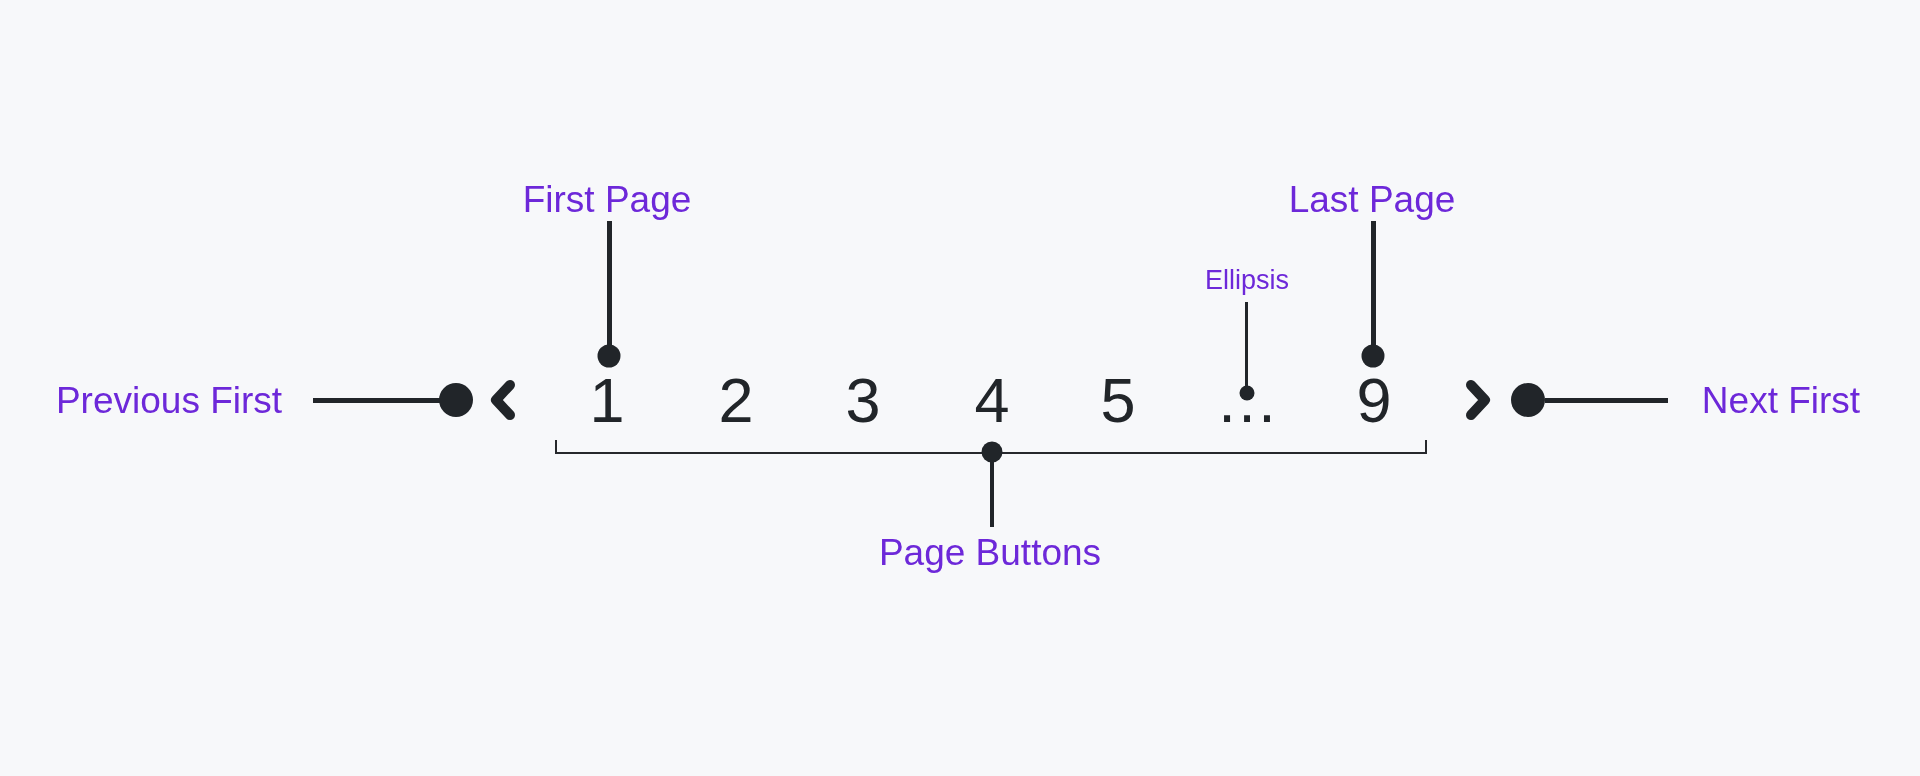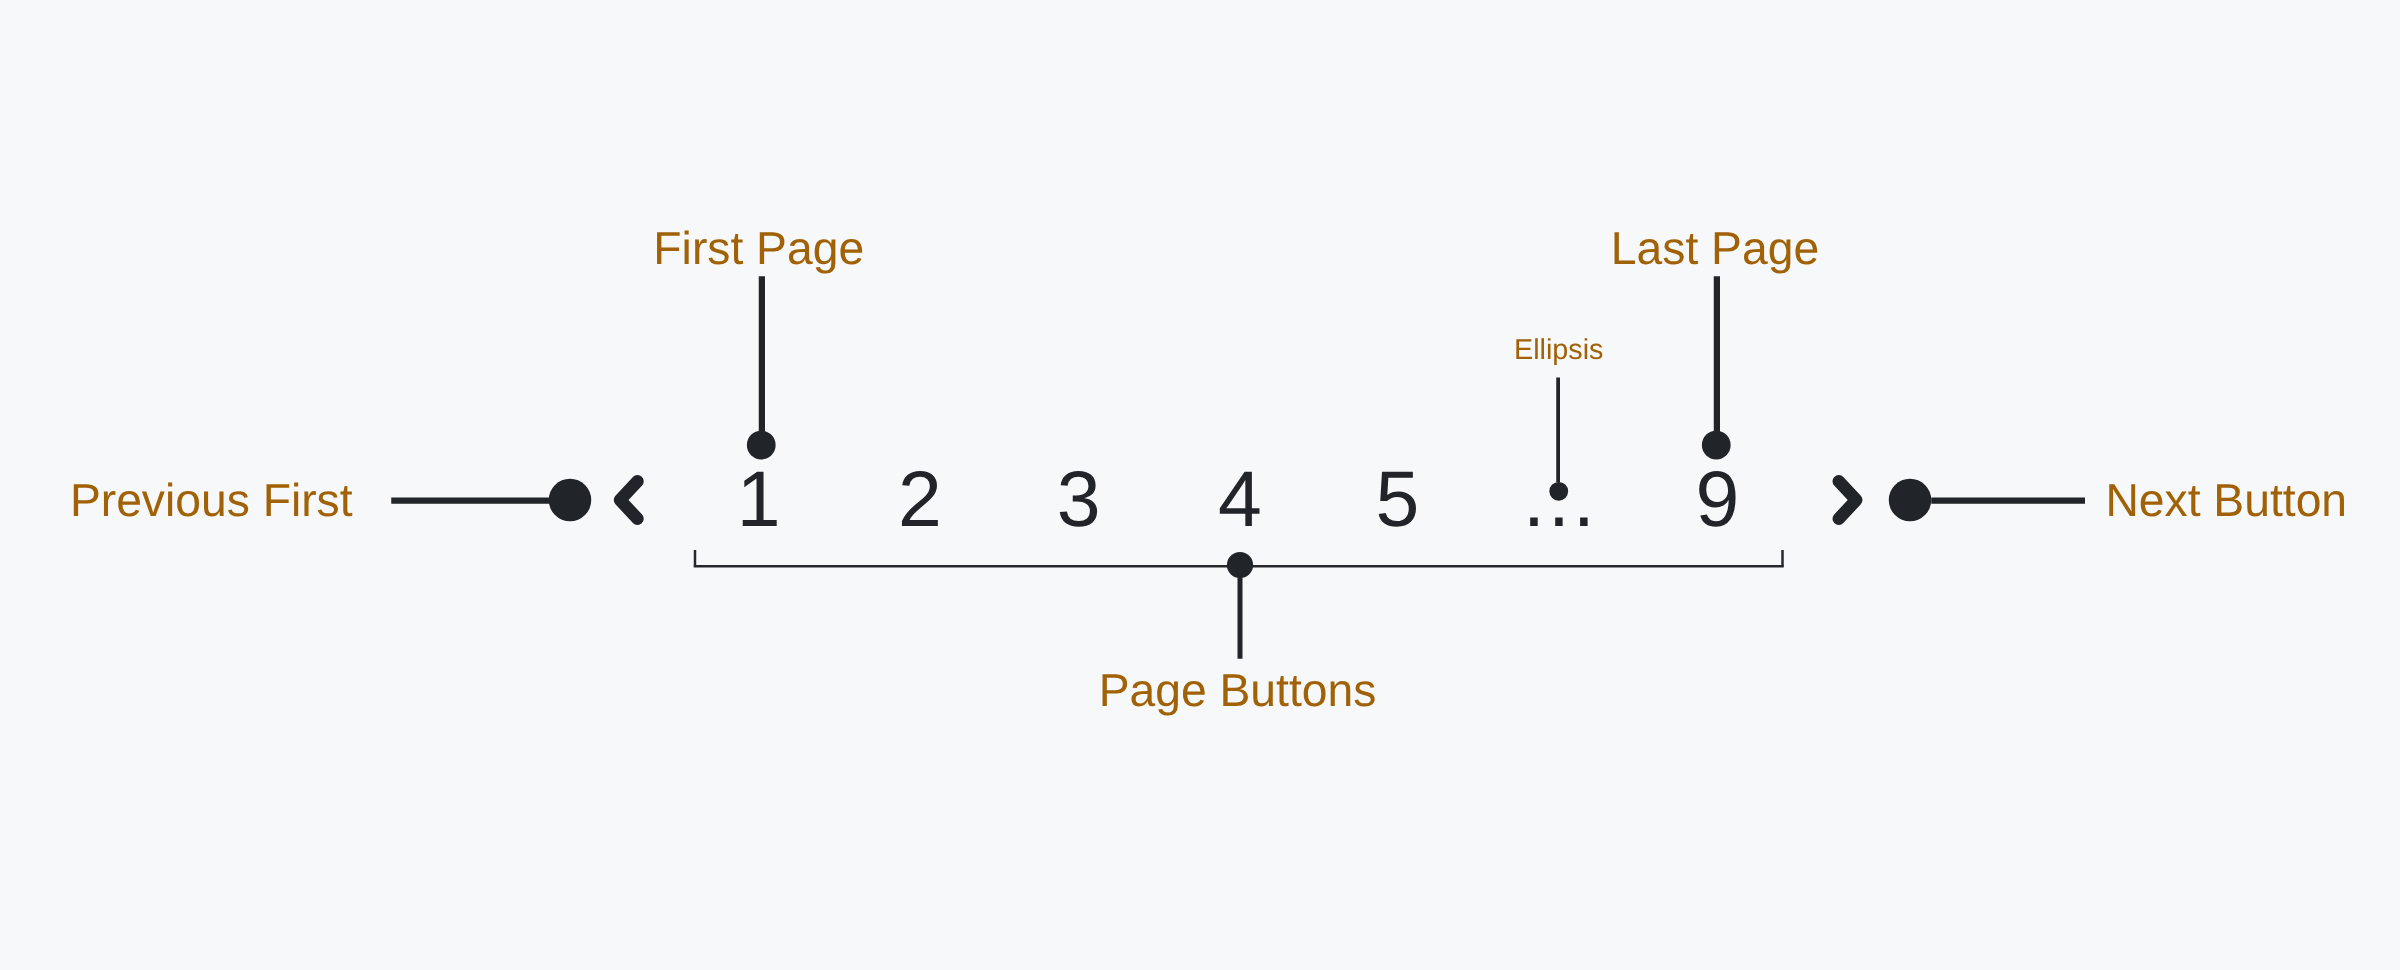--- a/index.html
+++ b/index.html
@@ -15,24 +15,24 @@
     font-family: "Liberation Sans", sans-serif;
     color: #212529;
     overflow: hidden;
   }
   .lbl {
     position: absolute;
     font-size: 37px;
     line-height: 1;
     white-space: nowrap;
     transform: translate(-50%, -50%);
-    color: #a16207;
+    color: #6d28d9;
   }
   .lbl.small {
-    font-size: 23px;
+    font-size: 27px;
   }
   .page {
     position: absolute;
     top: 400px;
     transform: translate(-50%, -50%);
     font-size: 63px;
     line-height: 1;
     color: #212529;
     letter-spacing: 0;
   }
@@ -91,21 +91,21 @@
   <div class="page" style="left:1118px;">5</div>
   <div class="page" style="left:1247px;">…</div>
   <div class="page" style="left:1374px;">9</div>
 
   <svg class="chev" style="left:1458px; top:374px;" viewBox="0 0 40 52">
     <polyline points="13,11 27,26 13,41" fill="none" stroke="#212529" stroke-width="10" stroke-linecap="round" stroke-linejoin="round"></polyline>
   </svg>
 
   <div class="dot d34" style="left:1528px; top:400px;"></div>
   <div class="line" style="left:1545px; top:398px; width:123px; height:5px;"></div>
-  <div class="lbl" style="left:1781px; top:400px;">Next Button</div>
+  <div class="lbl" style="left:1781px; top:400px;">Next First</div>
 
   <div class="lbl" style="left:607px; top:199px;">First Page</div>
   <div class="line" style="left:607px; top:221px; width:5px; height:127px;"></div>
   <div class="dot d23" style="left:609px; top:356px;"></div>
 
   <div class="lbl small" style="left:1247px; top:280px;">Ellipsis</div>
   <div class="line" style="left:1245px; top:302px; width:3px; height:84px;"></div>
   <div class="dot d15" style="left:1247px; top:393px;"></div>
 
   <div class="lbl" style="left:1372px; top:199px;text-align:center;">Last Page</div>

